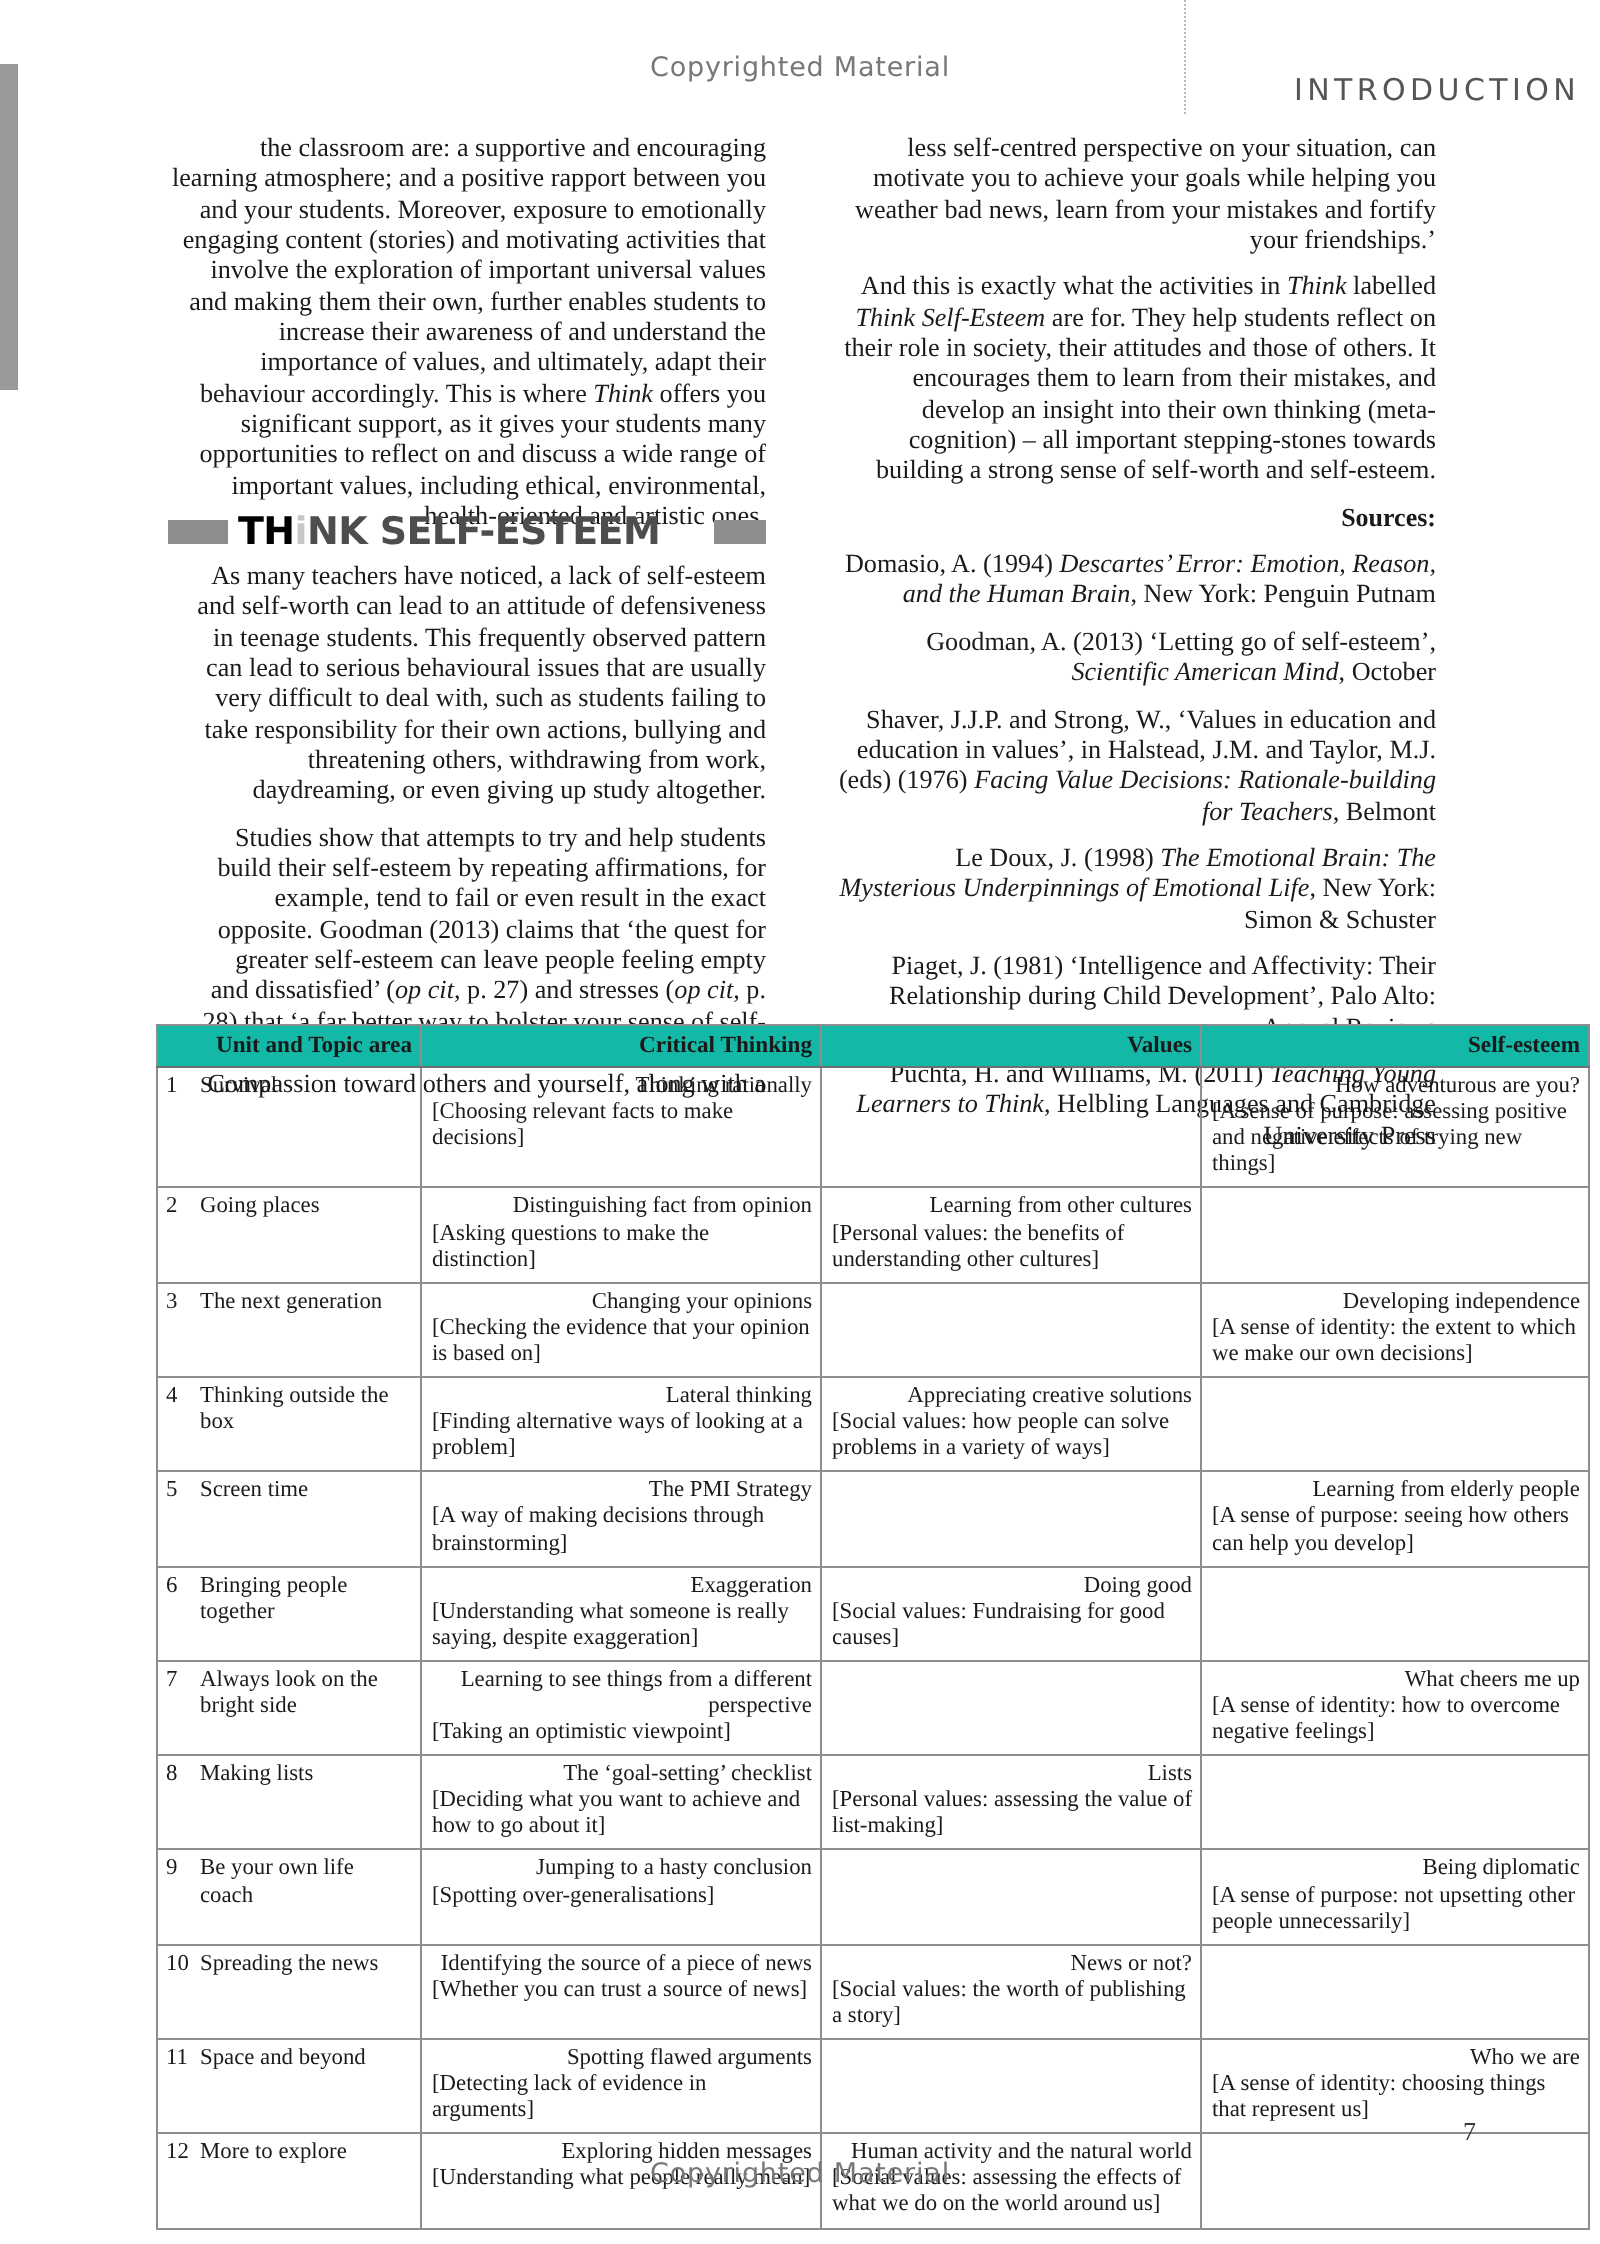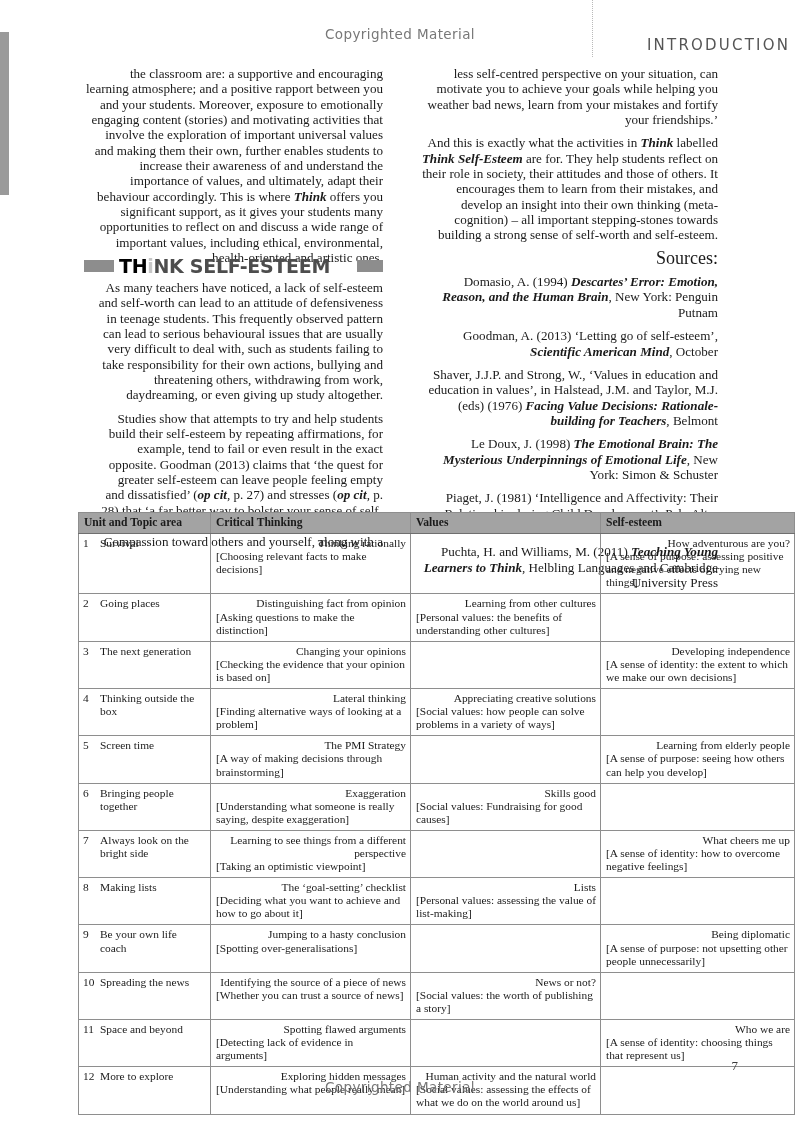--- a/index.html
+++ b/index.html
@@ -42,21 +42,21 @@
   
   .col{
     position:absolute;top:66px;width:299px;
     font-size:13.1px;line-height:15.35px;
     text-align:right;
   }
   .col.left{left:84px;}
   .col.right{left:419px;}
   .col p{margin:0 0 8px 0;}
   .col p.tight{margin-bottom:0;}
-  i,em{font-style:italic;font-weight:bold;}
+  i,em{font-style:italic;}
 
   
   .think-head{
     position:absolute;left:84px;top:255px;width:299px;
     height:22px;
   }
   .think-head .bar{
     position:absolute;top:5px;height:12px;background:#8d8d8d;
   }
   .think-head .bar.l{left:0;width:30px;}
@@ -72,44 +72,44 @@
   .think-head .t-rest{color:#4d4d4d;}
 
   .col.left-lower{
     position:absolute;left:84px;top:280px;width:299px;
     font-size:13.1px;line-height:15.35px;
   }
   .col.left-lower p{margin:0 0 8px 12px;}
 
   
   .sources-label{
-    font-weight:normal;margin:0 0 5px 0;font-size:18px;
+    font-weight:bold;margin:0 0 5px 0;font-size:13px;
   }
   .source-item{margin:0 0 5px 0;font-size:13.1px;line-height:15.35px;}
 
   
   .tbl-wrap{
     position:absolute;left:78px;top:512px;width:676px;
   }
   table.matrix{
     border-collapse:collapse;width:676px;
     font-size:11.4px;line-height:13.1px;
     table-layout:fixed;
   }
   table.matrix th, table.matrix td{
     border:1px solid #8e8e8e;
     vertical-align:top;
     padding:3px 4px 4px 5px;
   }
   table.matrix thead th{
-    background:#a3a3a3;
+    background:#14b8a6;
     font-weight:bold;
     font-size:11.6px;
     padding:3px 4px 4px 5px;
-    text-align:left;
+    text-align:right;
     border-bottom:1px solid #6f6f6f;
   }
   table.matrix td.unit{padding-left:4px;}
   .unit-row{display:flex;}
   .unit-num{width:17px;flex:0 0 17px;}
   .unit-name{flex:1;}
   td.c1{width:122px;}
   td.c2{width:190px;}
   td.c3{width:180px;}
   td.c4{width:184px;}
@@ -291,21 +291,21 @@
               <div class="unit-row">
                 <span class="unit-num">6</span>
                 <span class="unit-name">Bringing people together</span>
               </div>
             </td>
             <td class="c2">
               <span class="cell-l1">Exaggeration</span>
               <span class="cell-l2">[Understanding what someone is really saying, despite exaggeration]</span>
             </td>
             <td class="c3">
-              <span class="cell-l1">Skills good</span>
+              <span class="cell-l1">Doing good</span>
               <span class="cell-l2">[Social values: Fundraising for good causes]</span>
             </td>
             <td class="c4">
               <span class="cell-l1"></span>
               <span class="cell-l2"></span>
             </td>
           </tr>
           <tr>
             <td class="c1 unit">
               <div class="unit-row">

